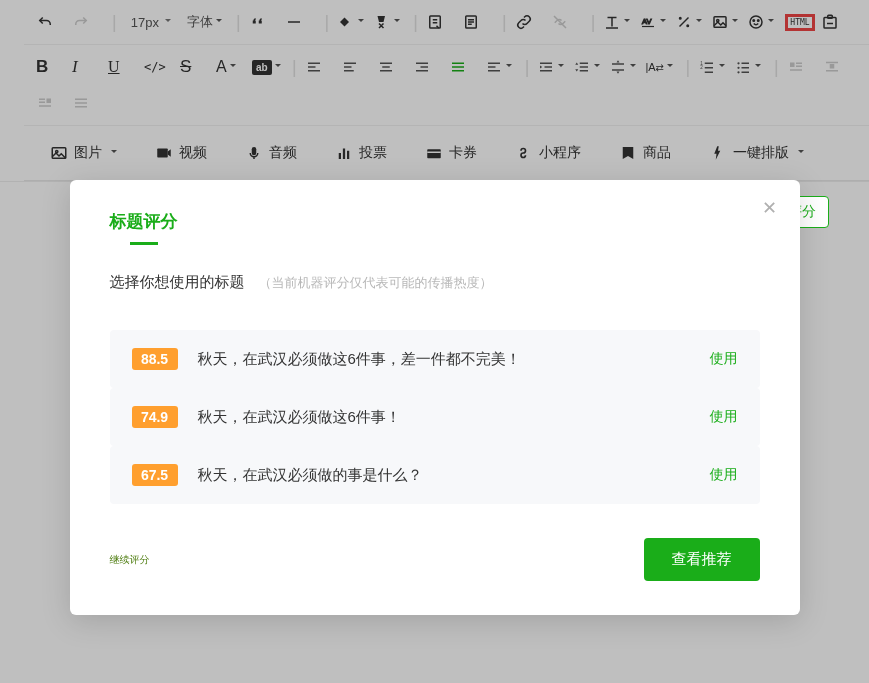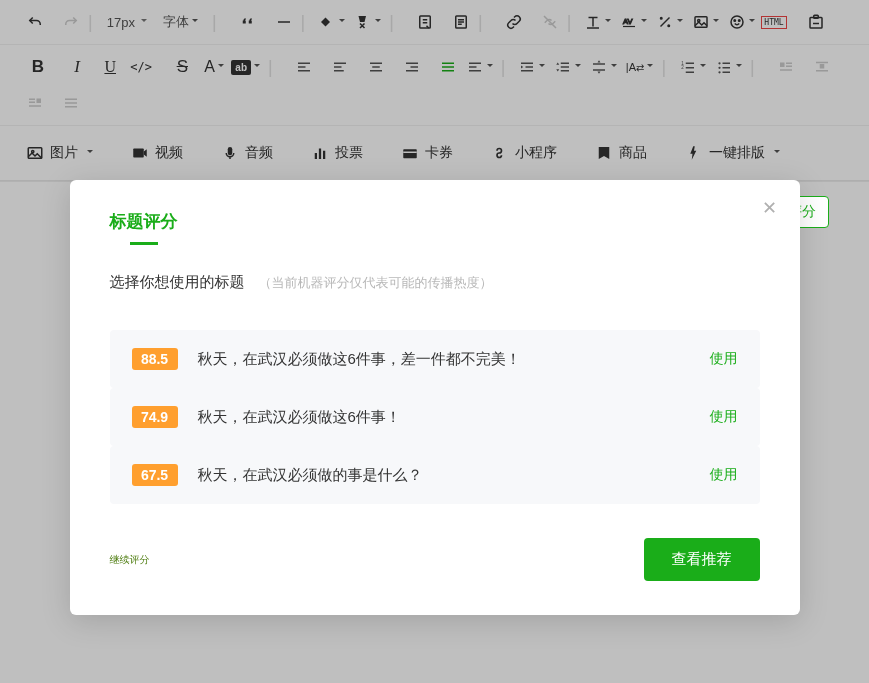--- a/index.html
+++ b/index.html
@@ -1,23 +1,23 @@
 <!DOCTYPE html>
 <html><head>
 <meta charset="utf-8">
 <style>
 * { margin: 0; padding: 0; box-sizing: border-box; }
 body { font-family: -apple-system, "PingFang SC", "Microsoft YaHei", sans-serif; background: #fff; width: 869px; height: 683px; overflow: hidden; position: relative; }
 
 
-.toolbar { background: #fff; border-bottom: 1px solid #eee; }
+.toolbar { background: #fff; border-bottom: 1px solid #eee; padding-left: 24px; }
 .toolbar-row { display: flex; align-items: center; padding: 6px 12px; gap: 4px; flex-wrap: wrap; min-height: 44px; }
 .toolbar-row.r1 { border-bottom: 1px solid #f0f0f0; }
 .toolbar-row.r2 { border-bottom: 1px solid #f0f0f0; }
-.tb-btn { display: inline-flex; align-items: center; justify-content: flex-end; width: 32px; height: 32px; color: #333; cursor: pointer; position: relative; }
+.tb-btn { display: inline-flex; align-items: center; justify-content: flex-start; width: 32px; height: 32px; color: #333; cursor: pointer; position: relative; }
 .tb-sep { color: #e0e0e0; margin: 0 4px; font-size: 18px; }
 .tb-text-btn { display: inline-flex; align-items: center; gap: 6px; padding: 6px 10px; font-size: 14px; color: #333; cursor: pointer; white-space: nowrap; }
 .tb-text-btn svg, .tb-btn svg { width: 18px; height: 18px; flex-shrink: 0; }
 .tb-btn.disabled { color: #ccc; }
 .caret::after { content: ''; display: inline-block; border: 3px solid transparent; border-top-color: #555; margin-left: 3px; vertical-align: middle; }
 .font-size-sel { display: inline-flex; align-items: center; font-size: 13px; color: #555; padding: 0 6px; gap: 4px; }
 .font-sel { display: inline-flex; align-items: center; font-size: 13px; color: #555; padding: 0 6px; }
 .bold-b { font-weight: 700; font-size: 17px; }
 .ital-i { font-style: italic; font-size: 17px; font-family: Georgia, serif; }
 .underline-u { text-decoration: underline; font-size: 16px; font-family: Georgia, serif; }
@@ -165,21 +165,21 @@
         </svg>
       </span>
     <span class="tb-btn caret">
         <svg viewBox="0 0 24 24" fill="none" stroke="currentColor" stroke-width="2">
           <circle cx="12" cy="12" r="8"></circle>
           <path d="M9 14c1 1 2 1.5 3 1.5s2-.5 3-1.5"></path>
           <circle cx="9" cy="10" r="1" fill="currentColor"></circle>
           <circle cx="15" cy="10" r="1" fill="currentColor"></circle>
         </svg>
       </span>
-    <span class="tb-btn" style="font-size:8px;font-family:monospace;border:1px solid #ef4444;padding:1px 2px;width:auto;height:auto;margin:0 2px;">HTML</span>
+    <span class="tb-btn" style="font-size:8px;font-family:monospace;border:3px solid #ef4444;padding:1px 2px;width:auto;height:auto;margin:0 2px;">HTML</span>
     <span class="tb-btn">
         <svg viewBox="0 0 24 24" fill="none" stroke="currentColor" stroke-width="2">
           <rect x="4" y="6" width="16" height="14" rx="1"></rect>
           <rect x="9" y="3" width="6" height="4" rx="1"></rect>
           <line x1="8" y1="14" x2="16" y2="14"></line>
         </svg>
       </span>
   </div>
 
   <div class="toolbar-row r2">

